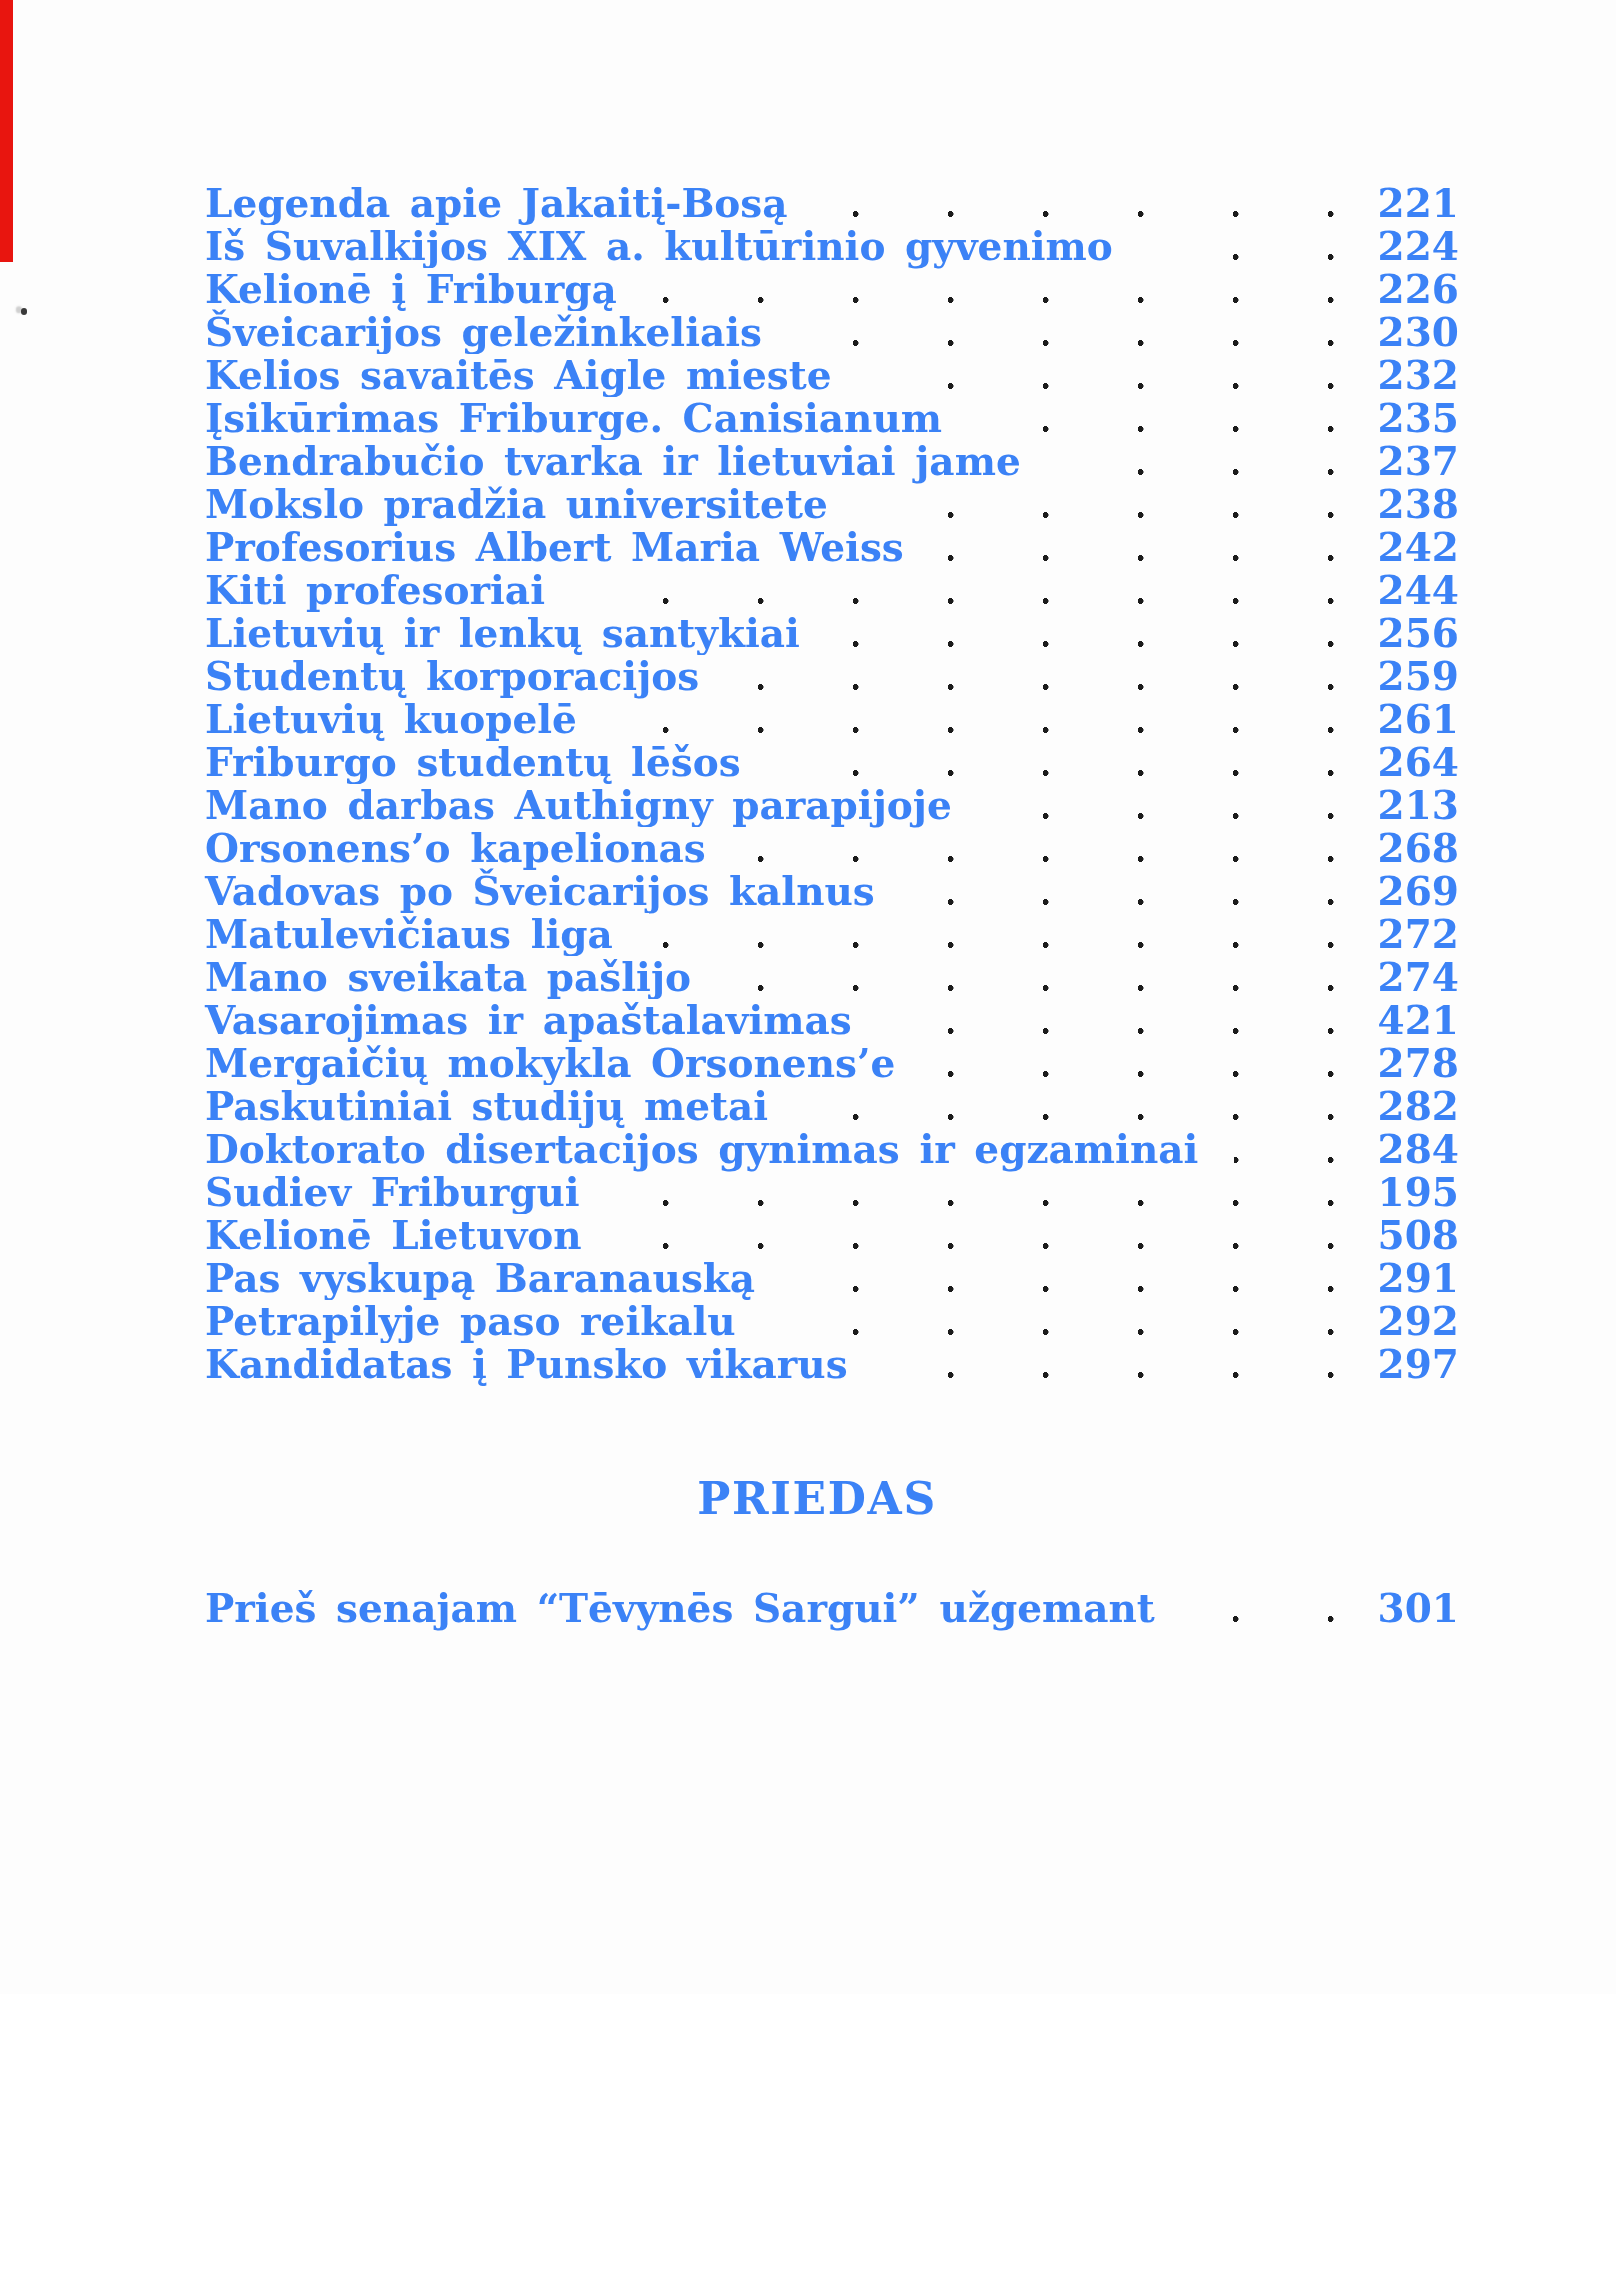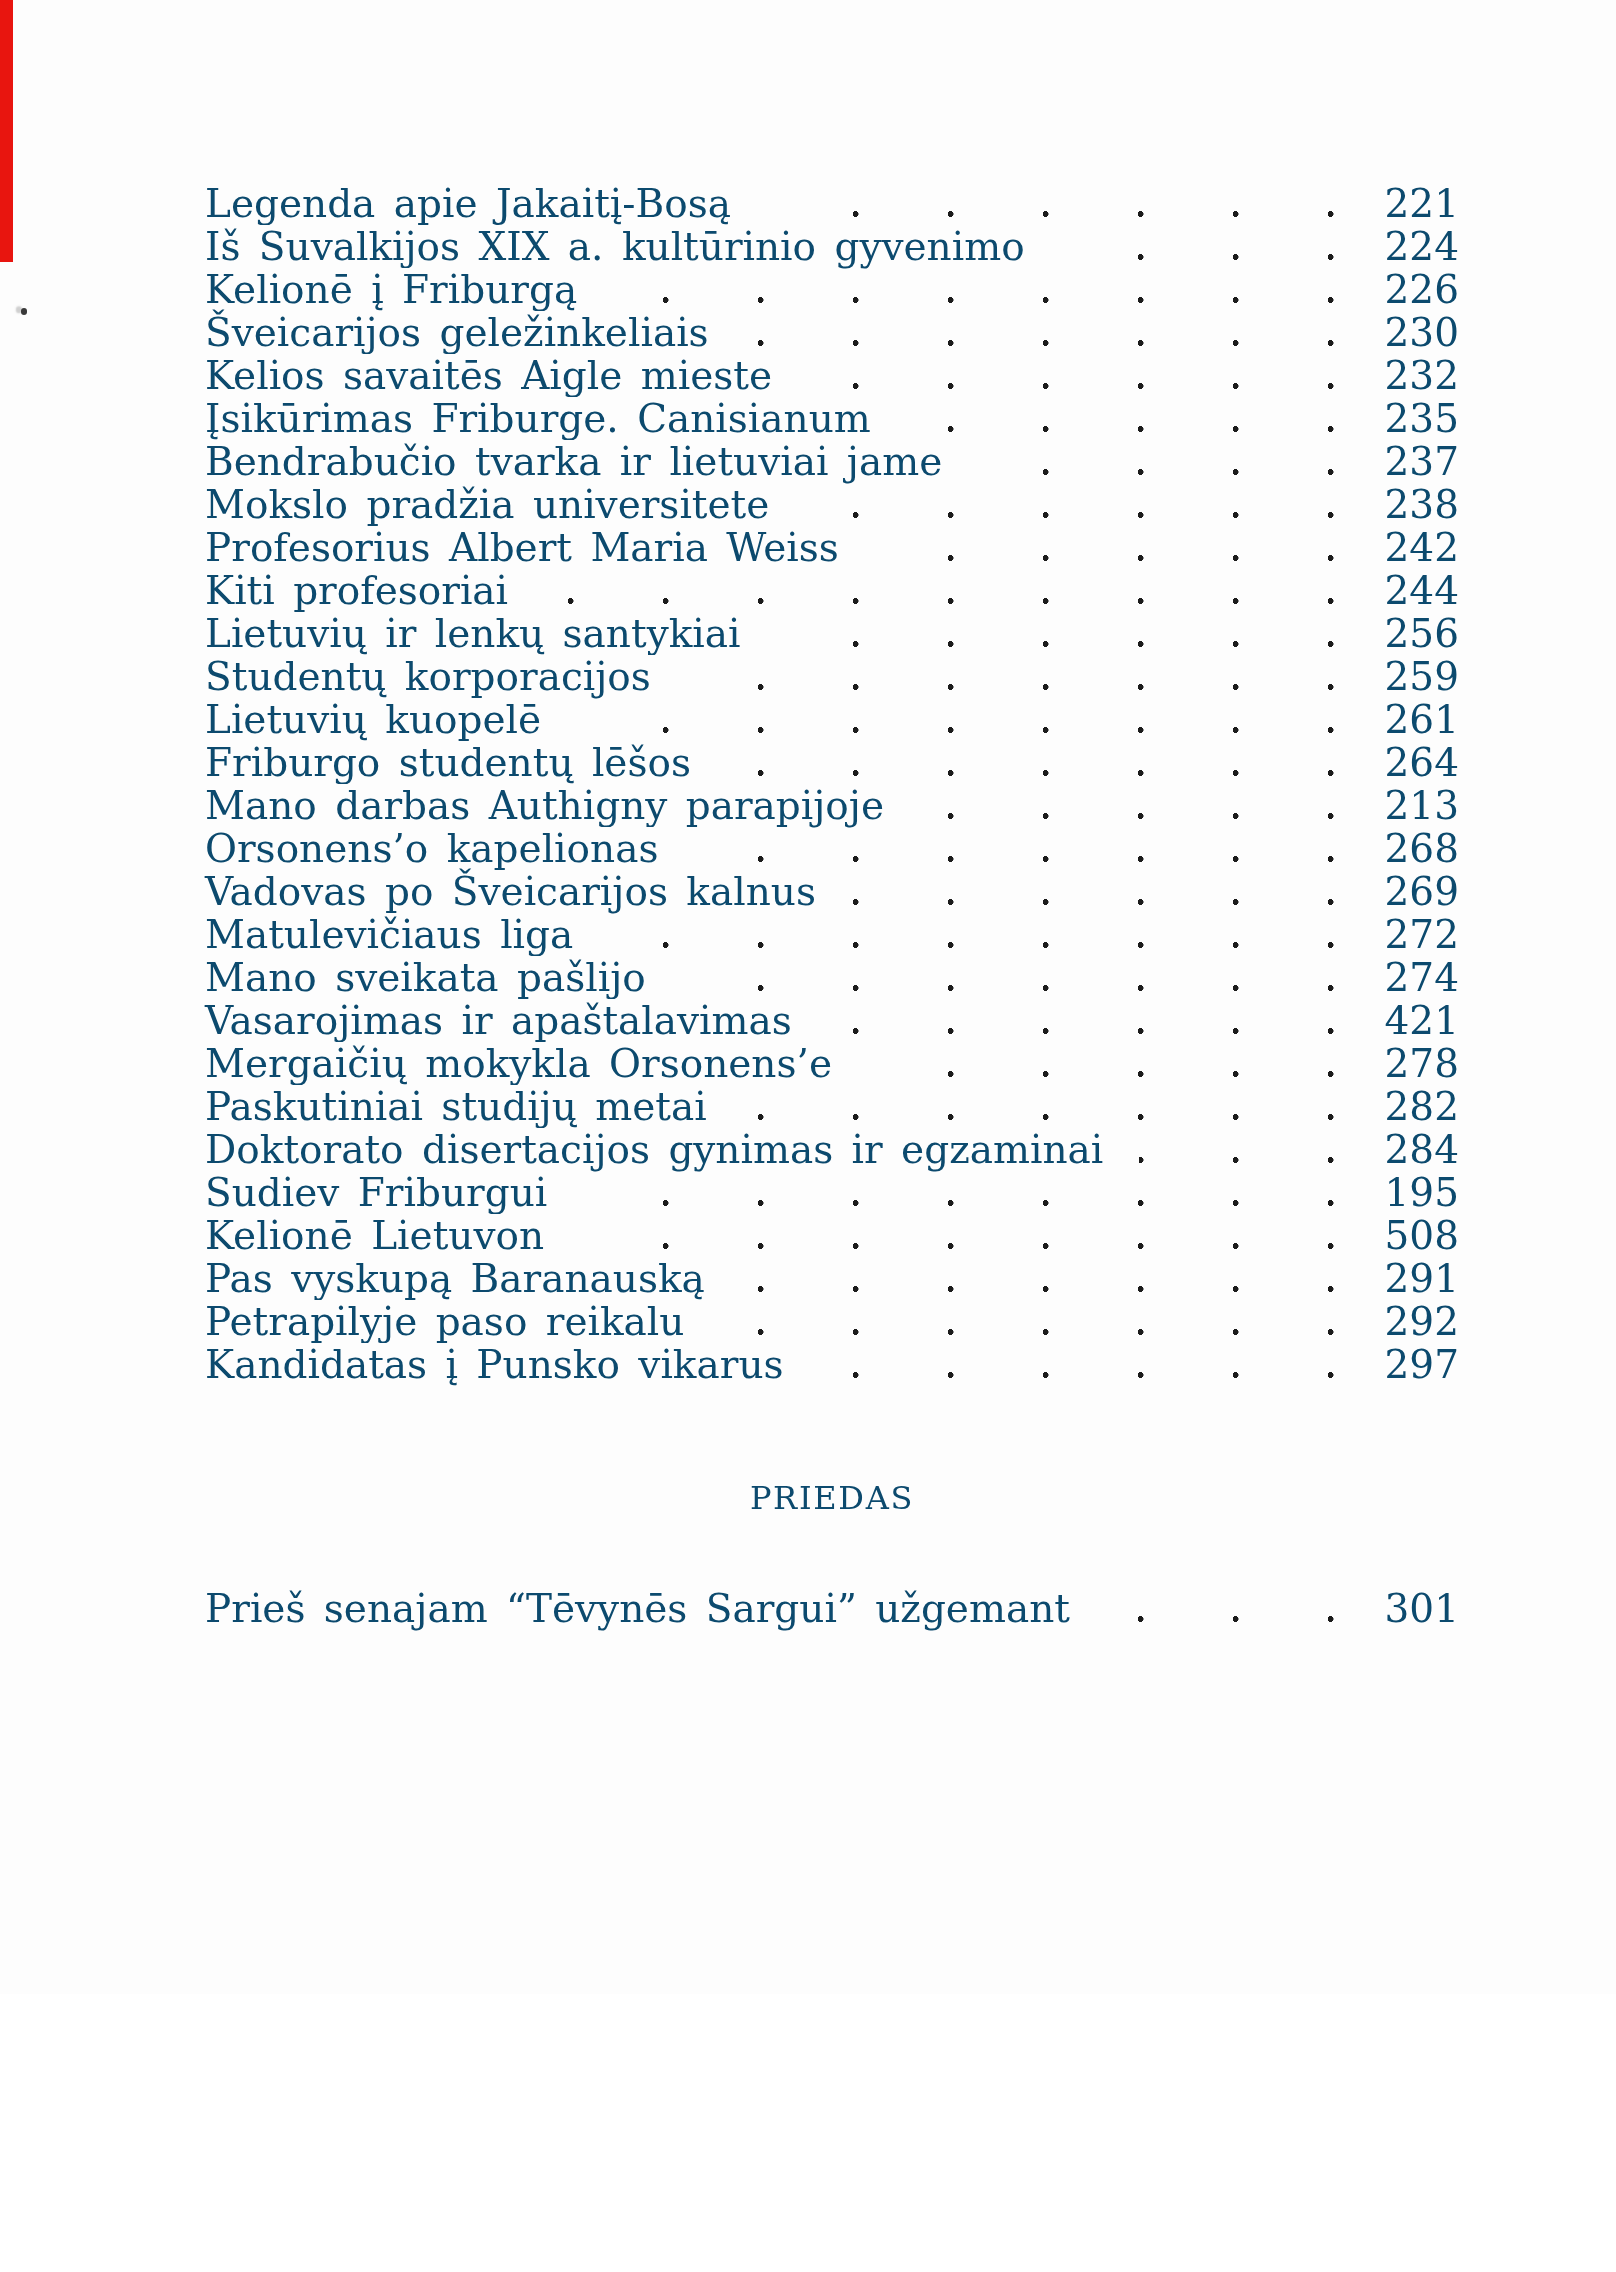--- a/index.html
+++ b/index.html
@@ -3,22 +3,22 @@
 <meta charset="utf-8">
 <style>
   html, body { margin: 0; padding: 0; }
   .page {
     position: relative;
     width: 1616px;
     height: 1994px;
     background: #fdfdfd;
     overflow: hidden;
     font-family: "DejaVu Serif", "Liberation Serif", serif;
-    font-weight: 400;
-    color: #0c4a6e;
+    font-weight: 700;
+    color: #3b82f6;
   }
   
   .edge-strip {
     position: absolute;
     left: 0;
     width: 13px;
     background: #e8150f;
   }
   .edge-strip.top { top: 0; height: 262px; }
   .edge-strip.bottom { top: 2001px; height: 272px; }
@@ -65,27 +65,27 @@
   .t-page {
     background: #fdfdfd;
     width: 94px;
     min-width: 94px;
     text-align: right;
     padding-left: 15.4px;
   }
 
   .section-heading {
     position: absolute;
-    left: 205px;
+    left: 190px;
     top: 1473px;
     width: 1254px;
     height: 51px;
     line-height: 51px;
     text-align: center;
-    font-size: 32px;
+    font-size: 44px;
     letter-spacing: 1.7px;
   }
 </style>
 </head>
 <body>
 
 <div class="page">
 
   <div class="edge-strip top"></div>
   <div class="edge-strip bottom"></div>

